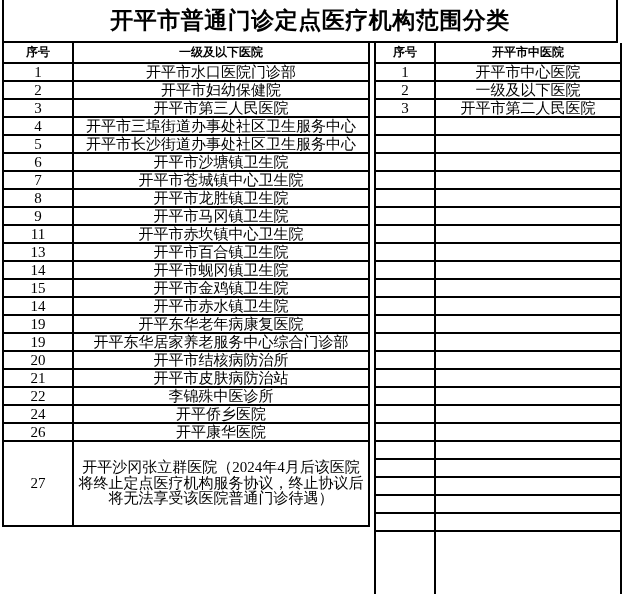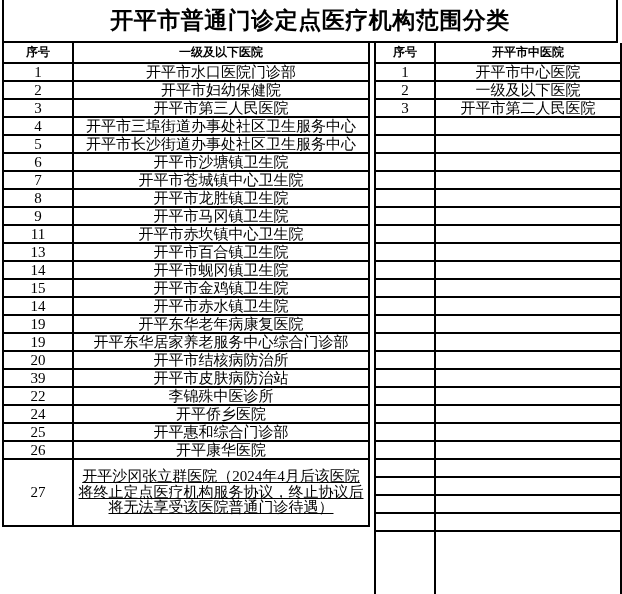--- a/index.html
+++ b/index.html
@@ -34,21 +34,21 @@
   table.left-tbl { width:366px; }
   table.right-tbl { width:246px; }
   .left-tbl col.c-no { width:70px; }
   .left-tbl col.c-name { width:296px; }
   .right-tbl col.c-no { width:60px; }
   .right-tbl col.c-name { width:186px; }
 
   tr.hdr td { height:19px; font-weight:bold; font-size:12px; }
   tr.row td { height:16px; }
   tr.row.tall td { height:47px; }
-  tr.row.tall td.name { white-space:normal; line-height:15.5px; padding:9px 2px;text-decoration:underline; }
+  tr.row.tall td.name { white-space:normal; line-height:15.5px; padding:18px 2px; }
 </style>
 </head>
 <body>
 
 <div class="sheet">
 
   <div class="title-bar">开平市普通门诊定点医疗机构范围分类</div>
 
   <div class="tables">
 
@@ -124,34 +124,30 @@
           </tr>
           <tr class="row">
             <td class="no">19</td>
             <td class="name">开平东华居家养老服务中心综合门诊部</td>
           </tr>
           <tr class="row">
             <td class="no">20</td>
             <td class="name">开平市结核病防治所</td>
           </tr>
           <tr class="row">
-            <td class="no">39</td>
+            <td class="no">21</td>
             <td class="name">开平市皮肤病防治站</td>
           </tr>
           <tr class="row">
             <td class="no">22</td>
             <td class="name">李锦殊中医诊所</td>
           </tr>
           <tr class="row">
             <td class="no">24</td>
             <td class="name">开平侨乡医院</td>
-          </tr>
-          <tr class="row">
-            <td class="no">25</td>
-            <td class="name">开平惠和综合门诊部</td>
           </tr>
           <tr class="row">
             <td class="no">26</td>
             <td class="name">开平康华医院</td>
           </tr>
           <tr class="row tall">
             <td class="no">27</td>
             <td class="name">开平沙冈张立群医院（2024年4月后该医院将终止定点医疗机构服务协议，终止协议后将无法享受该医院普通门诊待遇）</td>
           </tr>
         </tbody>

